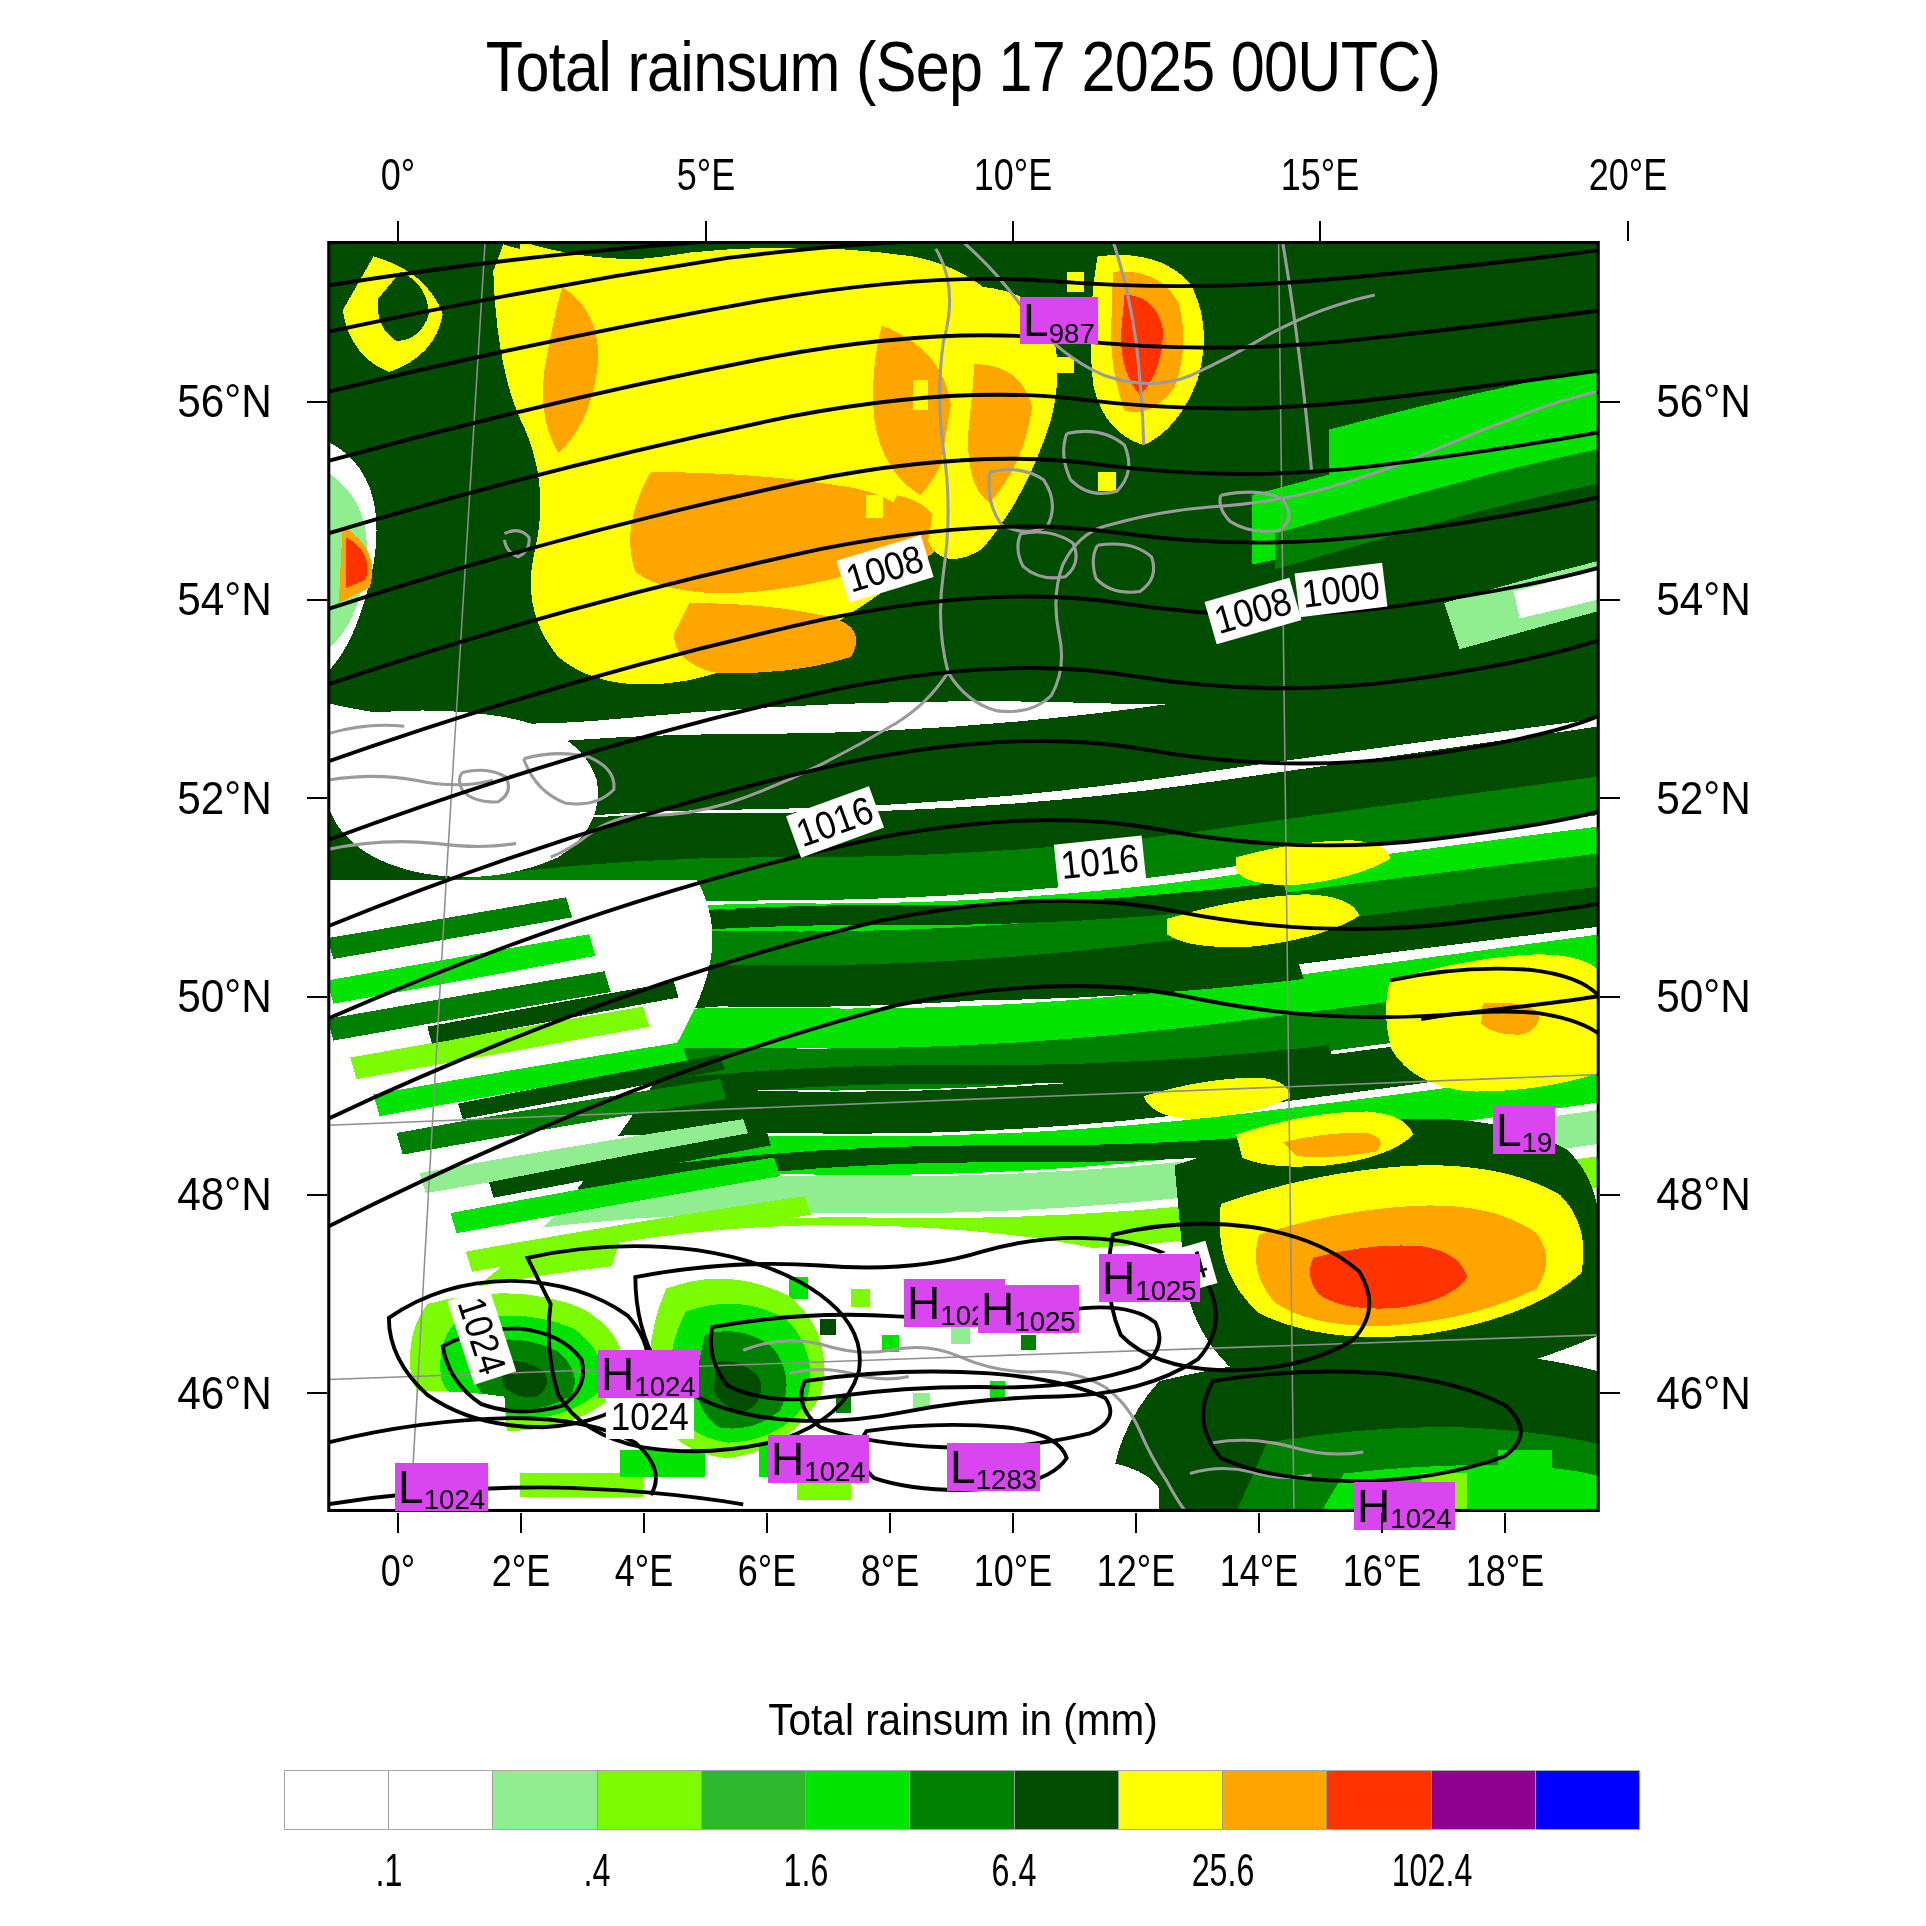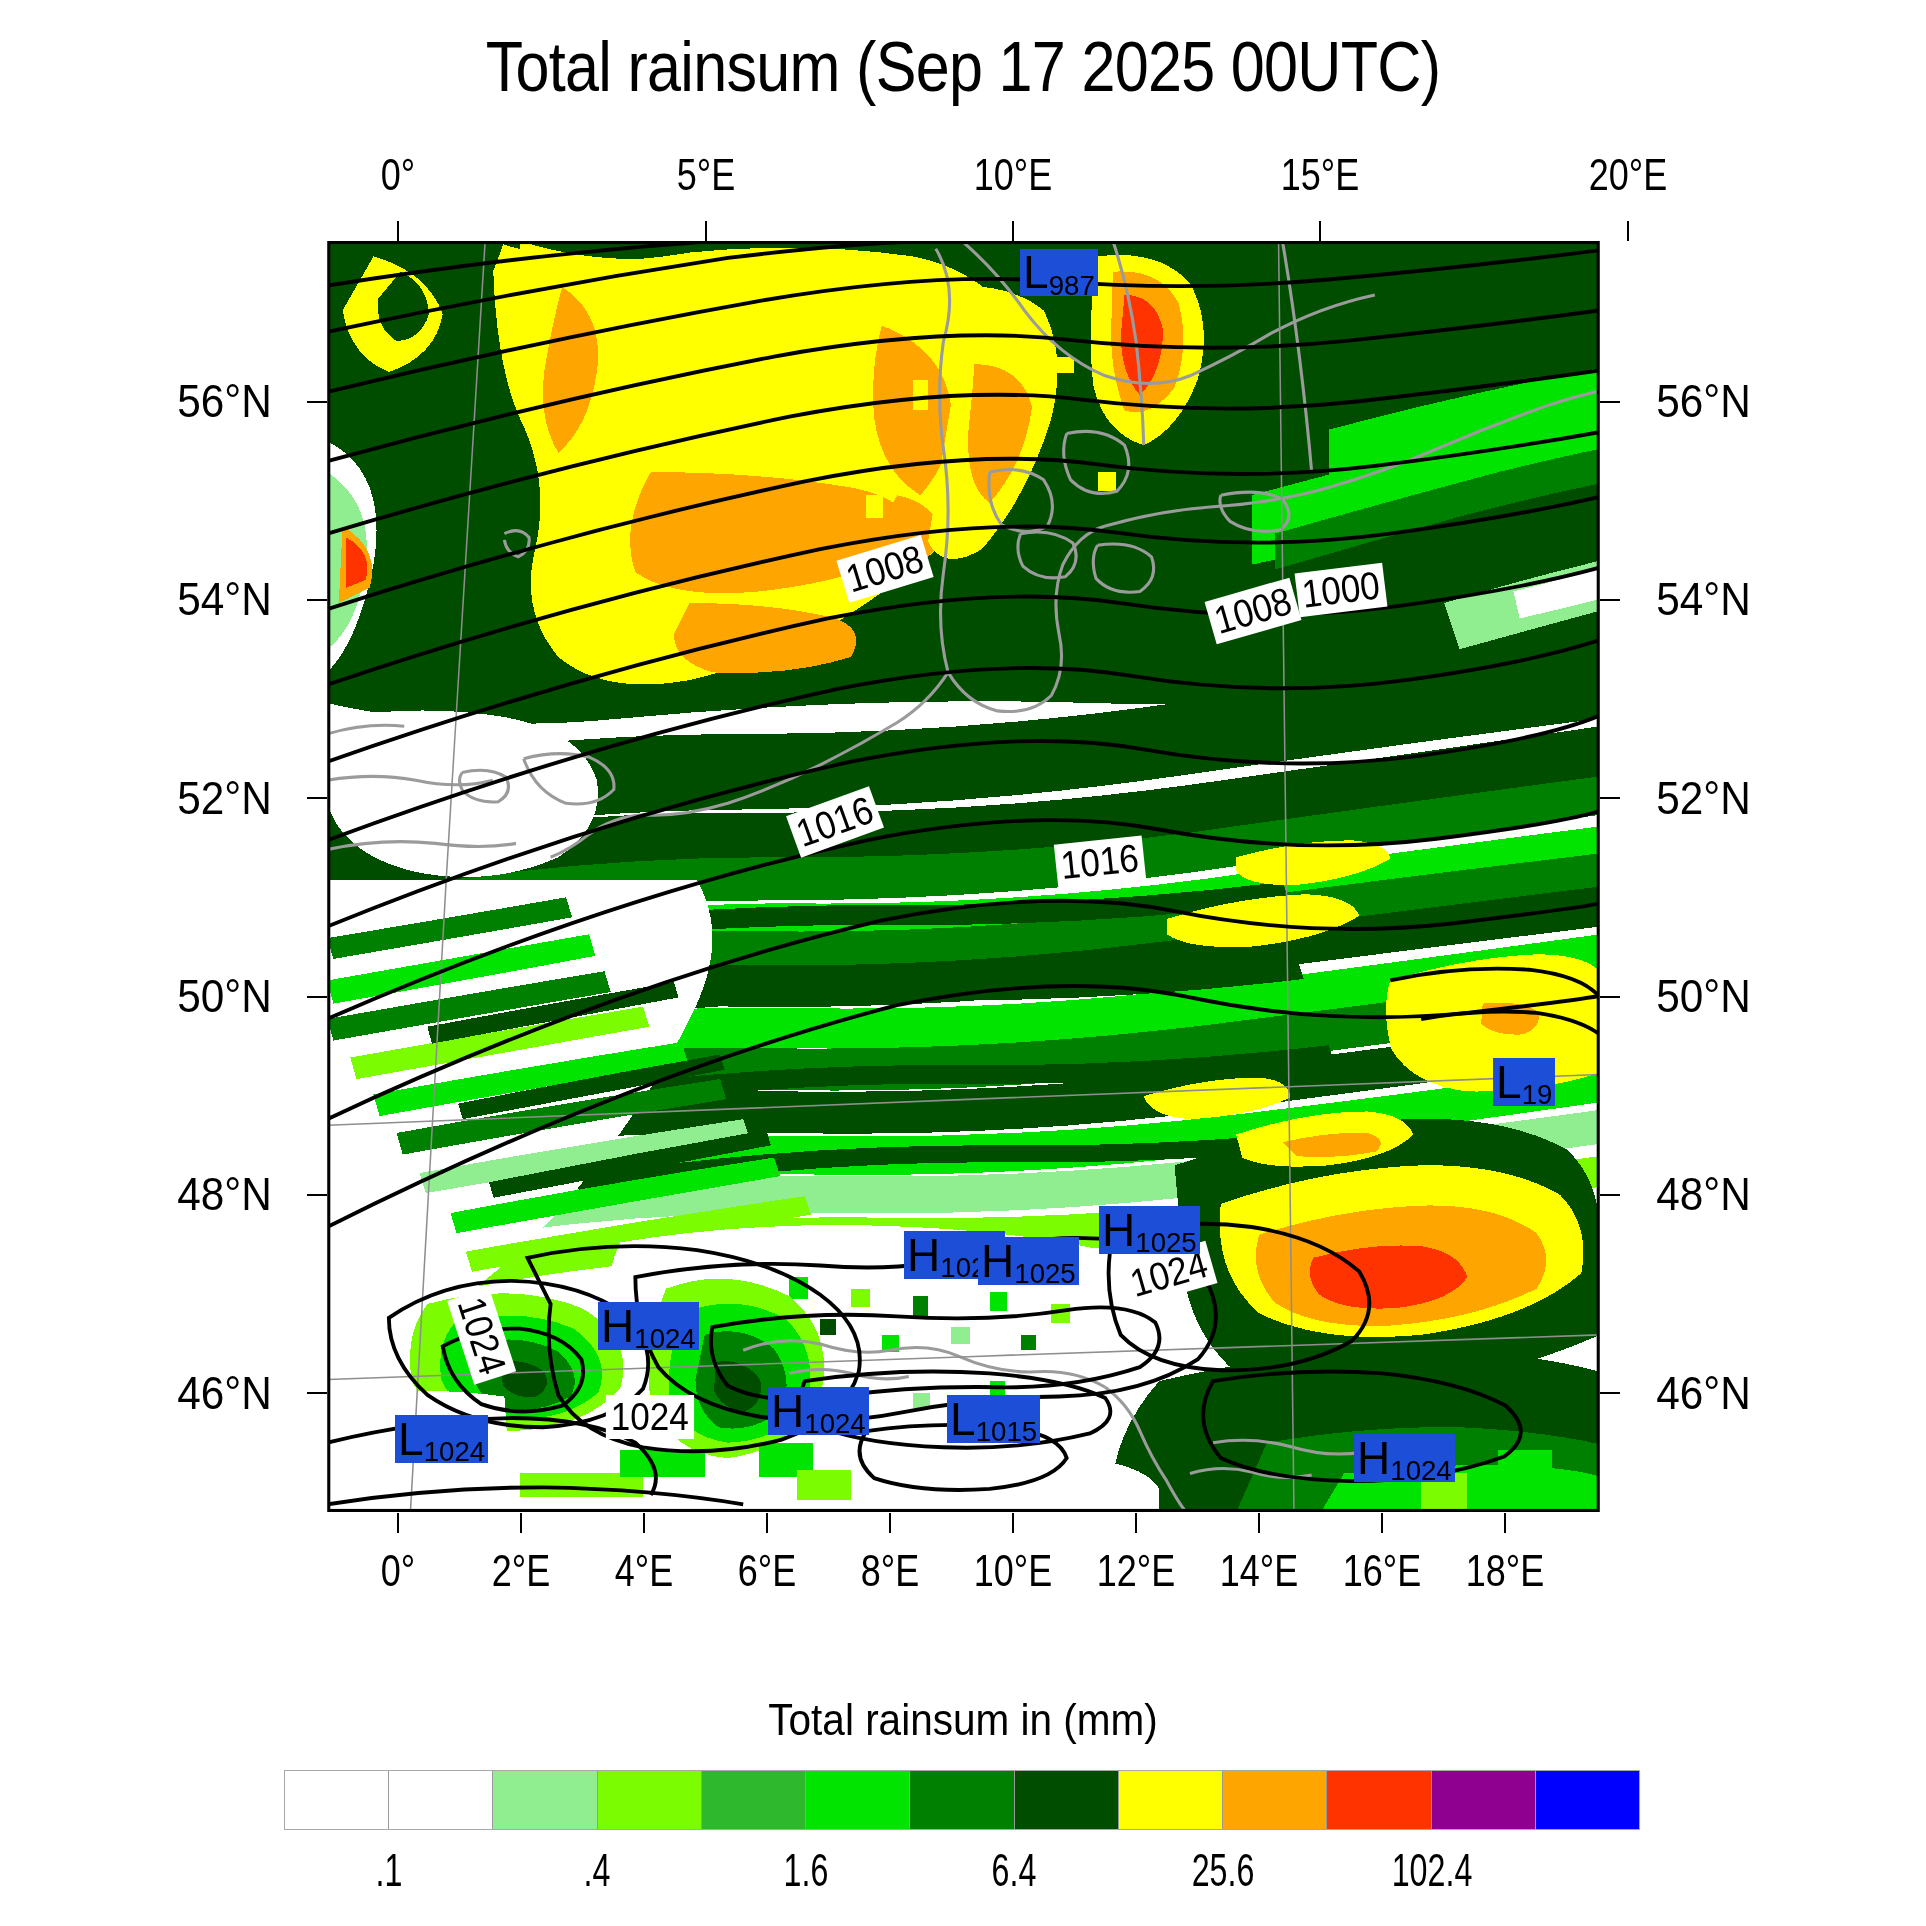--- a/index.html
+++ b/index.html
@@ -56,21 +56,21 @@
     font-family:"Liberation Sans",sans-serif;transform:scaleX(0.70);
     transform-origin:center top;white-space:nowrap;
   }
 
   
   .mlbl{position:absolute;white-space:nowrap;font-family:"Liberation Sans",sans-serif;color:#000;}
   .contour-lbl{
     background:#fff;font-size:39px;padding:2.3px 5.4px;line-height:1.0;
     transform-origin:center center;
   }
-  .hl-lbl{background:#1d4ed8;font-size:46px;line-height:1.0;padding:0.8px 3.1px;}
+  .hl-lbl{background:#d946ef;font-size:46px;line-height:1.0;padding:0.8px 3.1px;margin-top:48px;}
   .hl-lbl sub{font-size:0.60em;vertical-align:baseline;position:relative;top:0.22em;}
 </style>
 </head>
 <body>
 
 <div id="root">
 
   <div class="ttl">Total rainsum (Sep 17 2025 00UTC)</div>
 
   <div id="mapwrap">
@@ -347,21 +347,21 @@
         <div class="mlbl contour-lbl" style="position: absolute; left: 274px; top: 1154px; transform: rotate(0deg) scaleX(0.9);">1024</div>
       </div>
     <div id="hl-labels">
         <div class="mlbl hl-lbl" style="position: absolute; left: 693px; top: 7.7px;"><b style="font-weight: 400;">L</b><sub>987</sub></div>
         <div class="mlbl hl-lbl" style="position: absolute; left: 1166px; top: 817px;"><b style="font-weight: 400;">L</b><sub>19</sub></div>
         <div class="mlbl hl-lbl" style="position: absolute; left: 772px; top: 965px;"><b style="font-weight: 400;">H</b><sub>1025</sub></div>
         <div class="mlbl hl-lbl" style="position: absolute; left: 577px; top: 990px;"><b style="font-weight: 400;">H</b><sub>1025</sub></div>
         <div class="mlbl hl-lbl" style="position: absolute; left: 651px; top: 996px;"><b style="font-weight: 400;">H</b><sub>1025</sub></div>
         <div class="mlbl hl-lbl" style="position: absolute; left: 271px; top: 1061px;"><b style="font-weight: 400;">H</b><sub>1024</sub></div>
         <div class="mlbl hl-lbl" style="position: absolute; left: 441px; top: 1146px;"><b style="font-weight: 400;">H</b><sub>1024</sub></div>
-        <div class="mlbl hl-lbl" style="position: absolute; left: 620px; top: 1154px;"><b style="font-weight: 400;">L</b><sub>1015</sub></div>
+        <div class="mlbl hl-lbl" style="position: absolute; left: 620px; top: 1154px;"><b style="font-weight: 400;">L</b><sub>1283</sub></div>
         <div class="mlbl hl-lbl" style="position: absolute; left: 68px; top: 1174px;"><b style="font-weight: 400;">L</b><sub>1024</sub></div>
         <div class="mlbl hl-lbl" style="position: absolute; left: 1027px; top: 1193px;"><b style="font-weight: 400;">H</b><sub>1024</sub></div>
       </div>
   </div>
 
   <div id="ticks">
       <div class="tickline" style="left: 397px; top: 221px; width: 2.3px; height: 20px;"></div>
       <div class="tickline" style="left: 705px; top: 221px; width: 2.3px; height: 20px;"></div>
       <div class="tickline" style="left: 1012px; top: 221px; width: 2.3px; height: 20px;"></div>
       <div class="tickline" style="left: 1319px; top: 221px; width: 2.3px; height: 20px;"></div>

